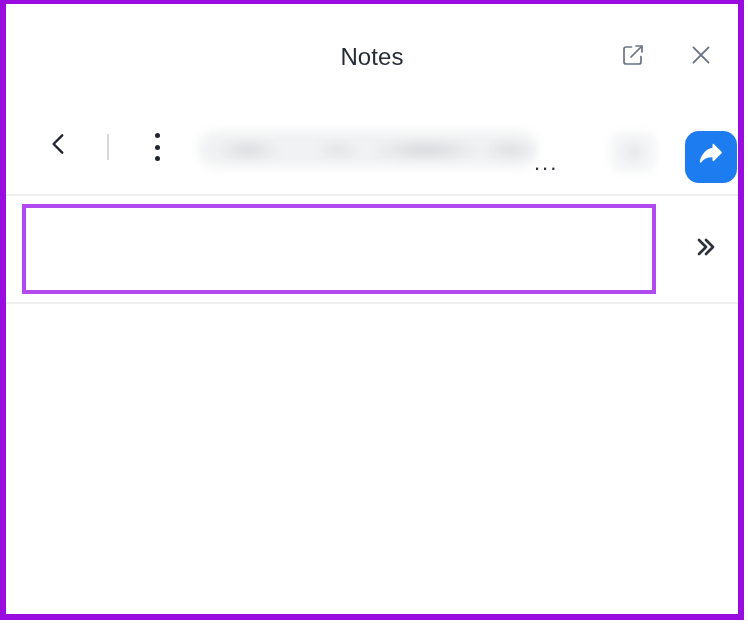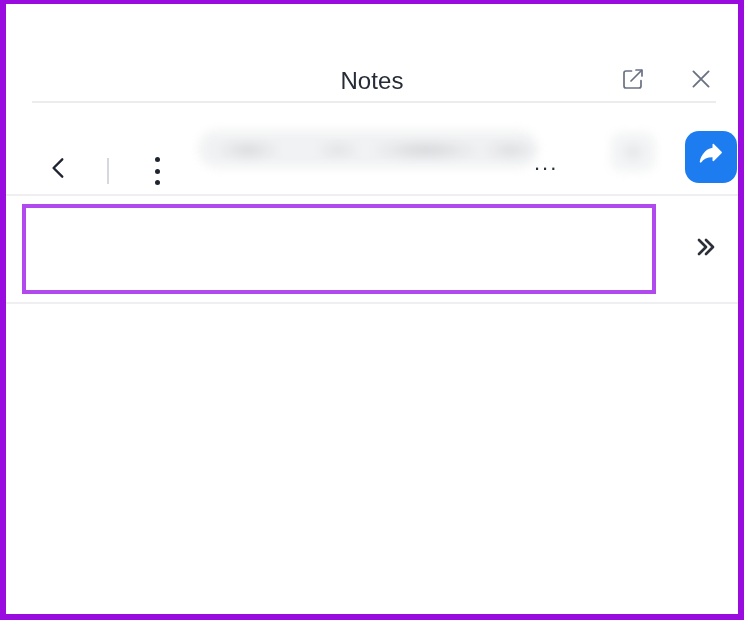--- a/index.html
+++ b/index.html
@@ -40,21 +40,20 @@
     height: 610px;
     background: #ffffff;
     overflow: hidden;
   }
 
   
   .header {
     position: relative;
     height: 97px;
     background: #ffffff;
-    margin-top: 24px;
   }
   .header-title {
     position: absolute;
     left: 0;
     right: 0;
     top: 41px;
     text-align: center;
     font-size: 24px;
     color: #262c36;
     letter-spacing: .1px;

